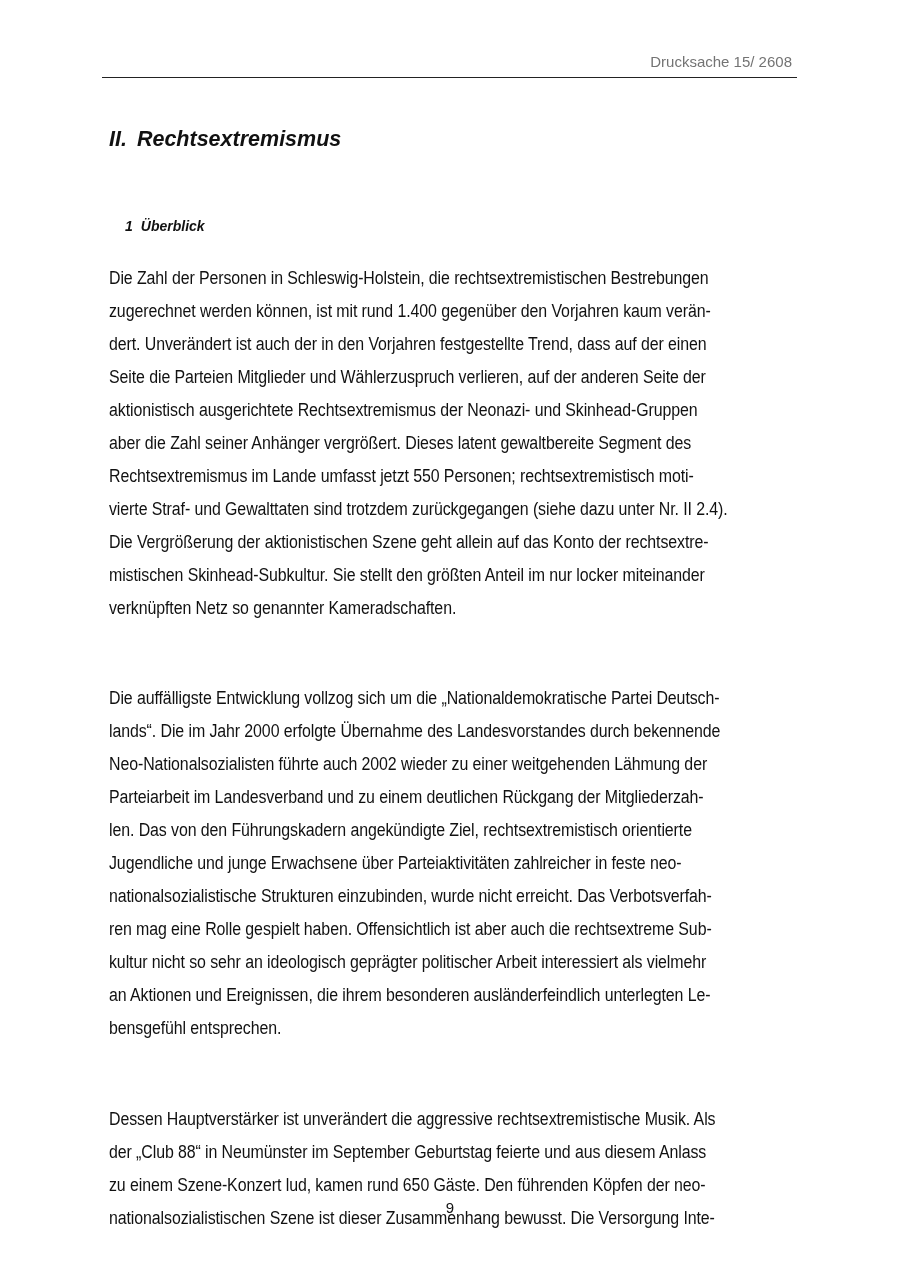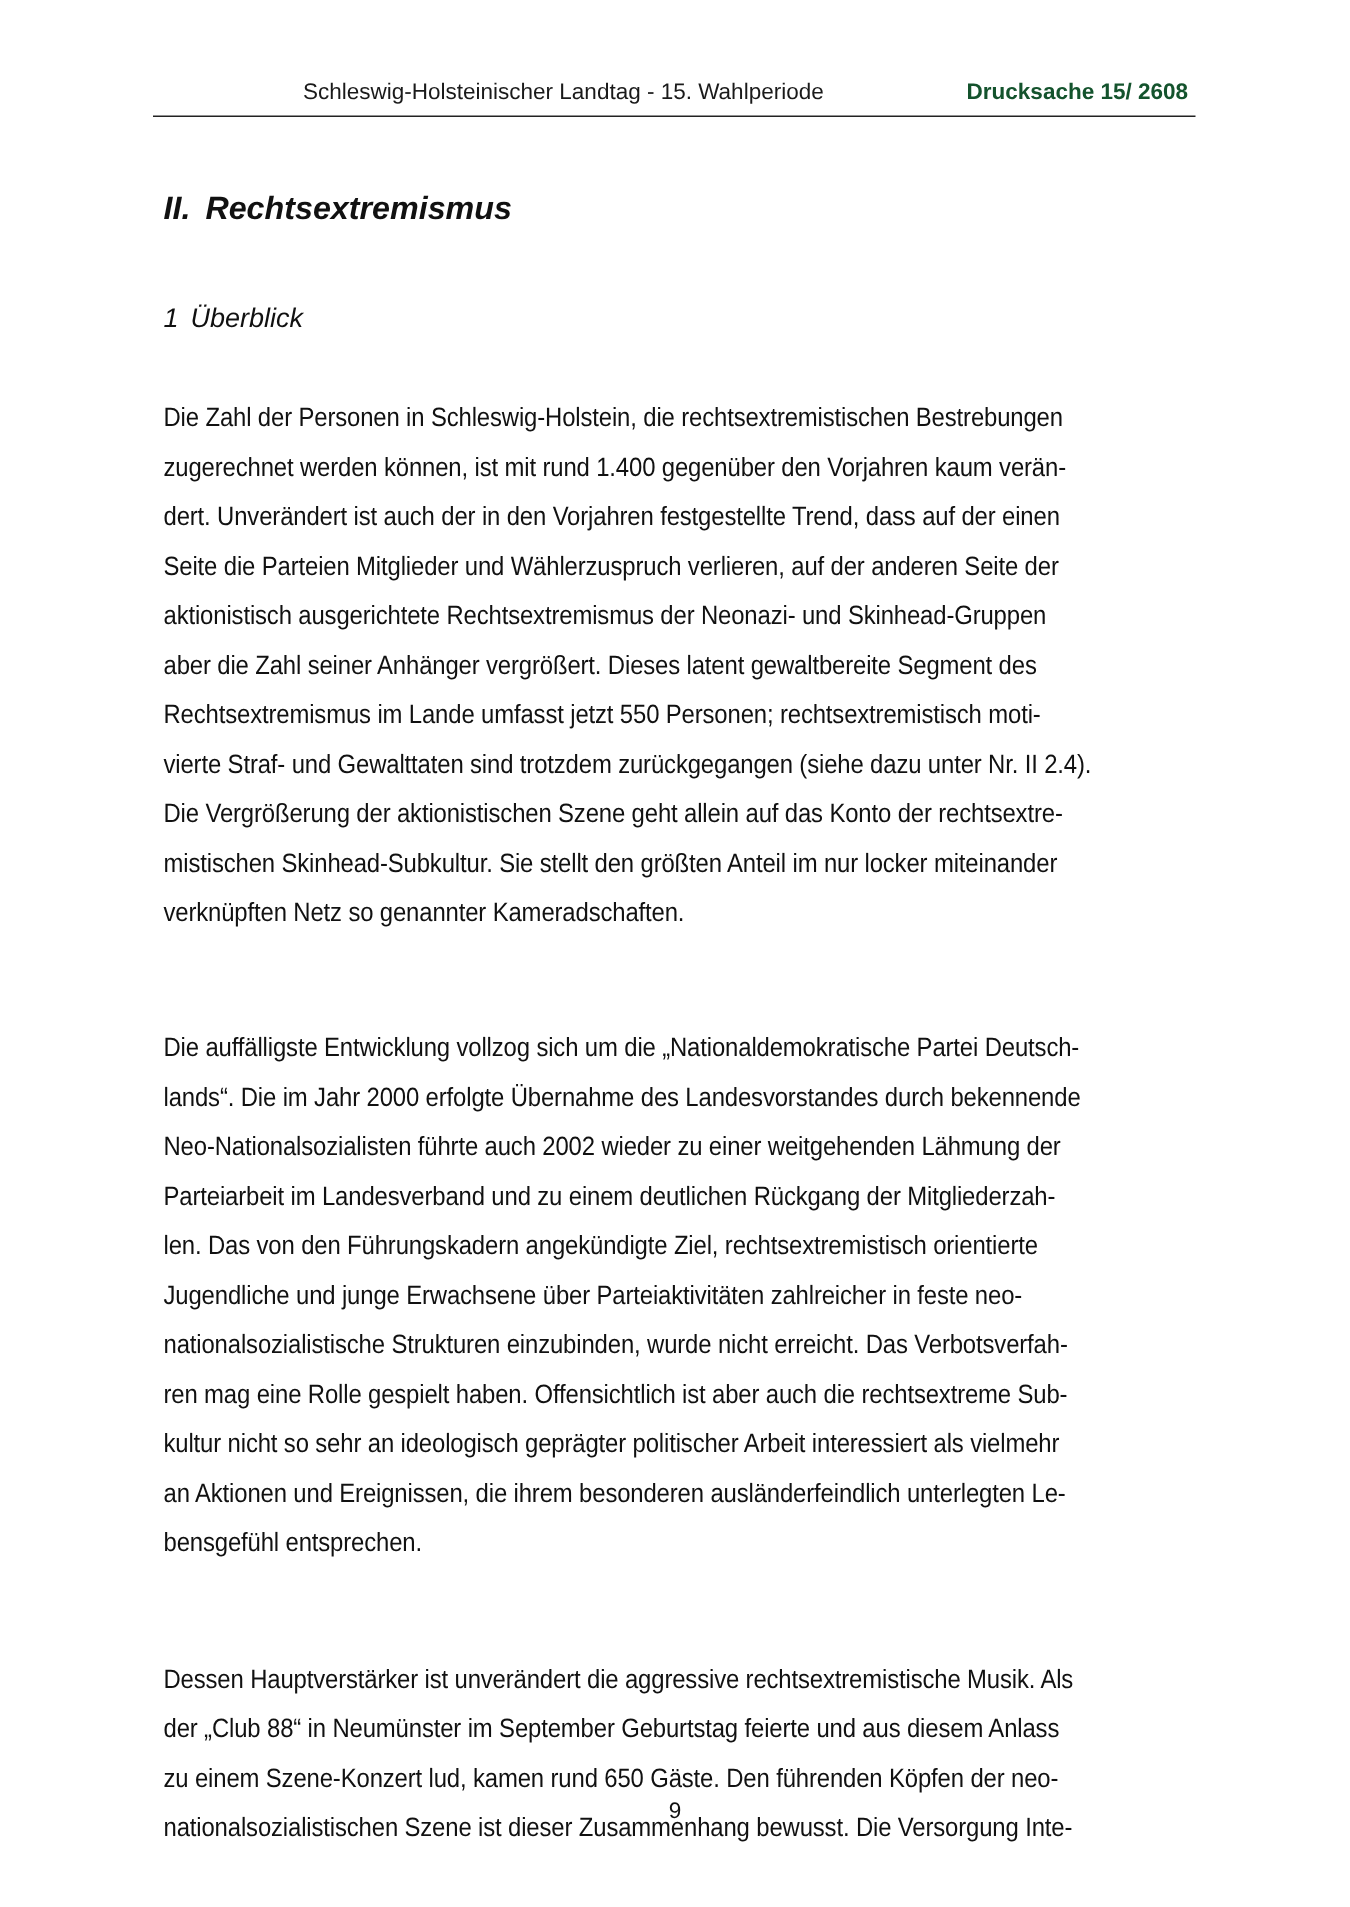--- a/index.html
+++ b/index.html
@@ -29,45 +29,45 @@
       top: 3px;
       font-size: 15px;
       white-space: nowrap;
       color: #1a1a1a;
     }
     .header-docnum {
       position: absolute;
       right: 5px;
       top: 3px;
       font-size: 15px;
-      font-weight: bold;
+      font-weight: normal;
       white-space: nowrap;
-      color: #14532d;
+      color: #737373;
     }
     .chapter-title {
       position: absolute;
       left: 109px;
       top: 127px;
       margin: 0;
       font-size: 21.5px;
       font-weight: bold;
       font-style: italic;
       white-space: nowrap;
     }
     .chapter-title .num {
       margin-right: 10px;
       margin-top: 37px;
     }
     .section-title {
       position: absolute;
       left: 109px;
       top: 202px;
-      margin: 0;
-      font-size: 18px;
-      font-weight: normal;
+      margin: 16px;
+      font-size: 14px;
+      font-weight: bold;
       font-style: italic;
       white-space: nowrap;
     }
     .section-title .num {
       margin-right: 8px;
     }
     .paragraph {
       position: absolute;
       left: 109px;
       margin: 0;
@@ -91,21 +91,20 @@
       width: 900px;
       top: 1199px;
       text-align: center;
       font-size: 15px;
     }
   </style>
 </head>
 <body>
 
 <div class="page-header">
-  <span class="header-title">Schleswig-Holsteinischer Landtag - 15. Wahlperiode</span>
   <span class="header-docnum">Drucksache 15/ 2608</span>
 </div>
 
 <h1 class="chapter-title">
   <span class="num">II.</span><span>Rechtsextremismus</span>
 </h1>
 
 <h2 class="section-title">
   <span class="num">1</span><span>Überblick</span>
 </h2>

